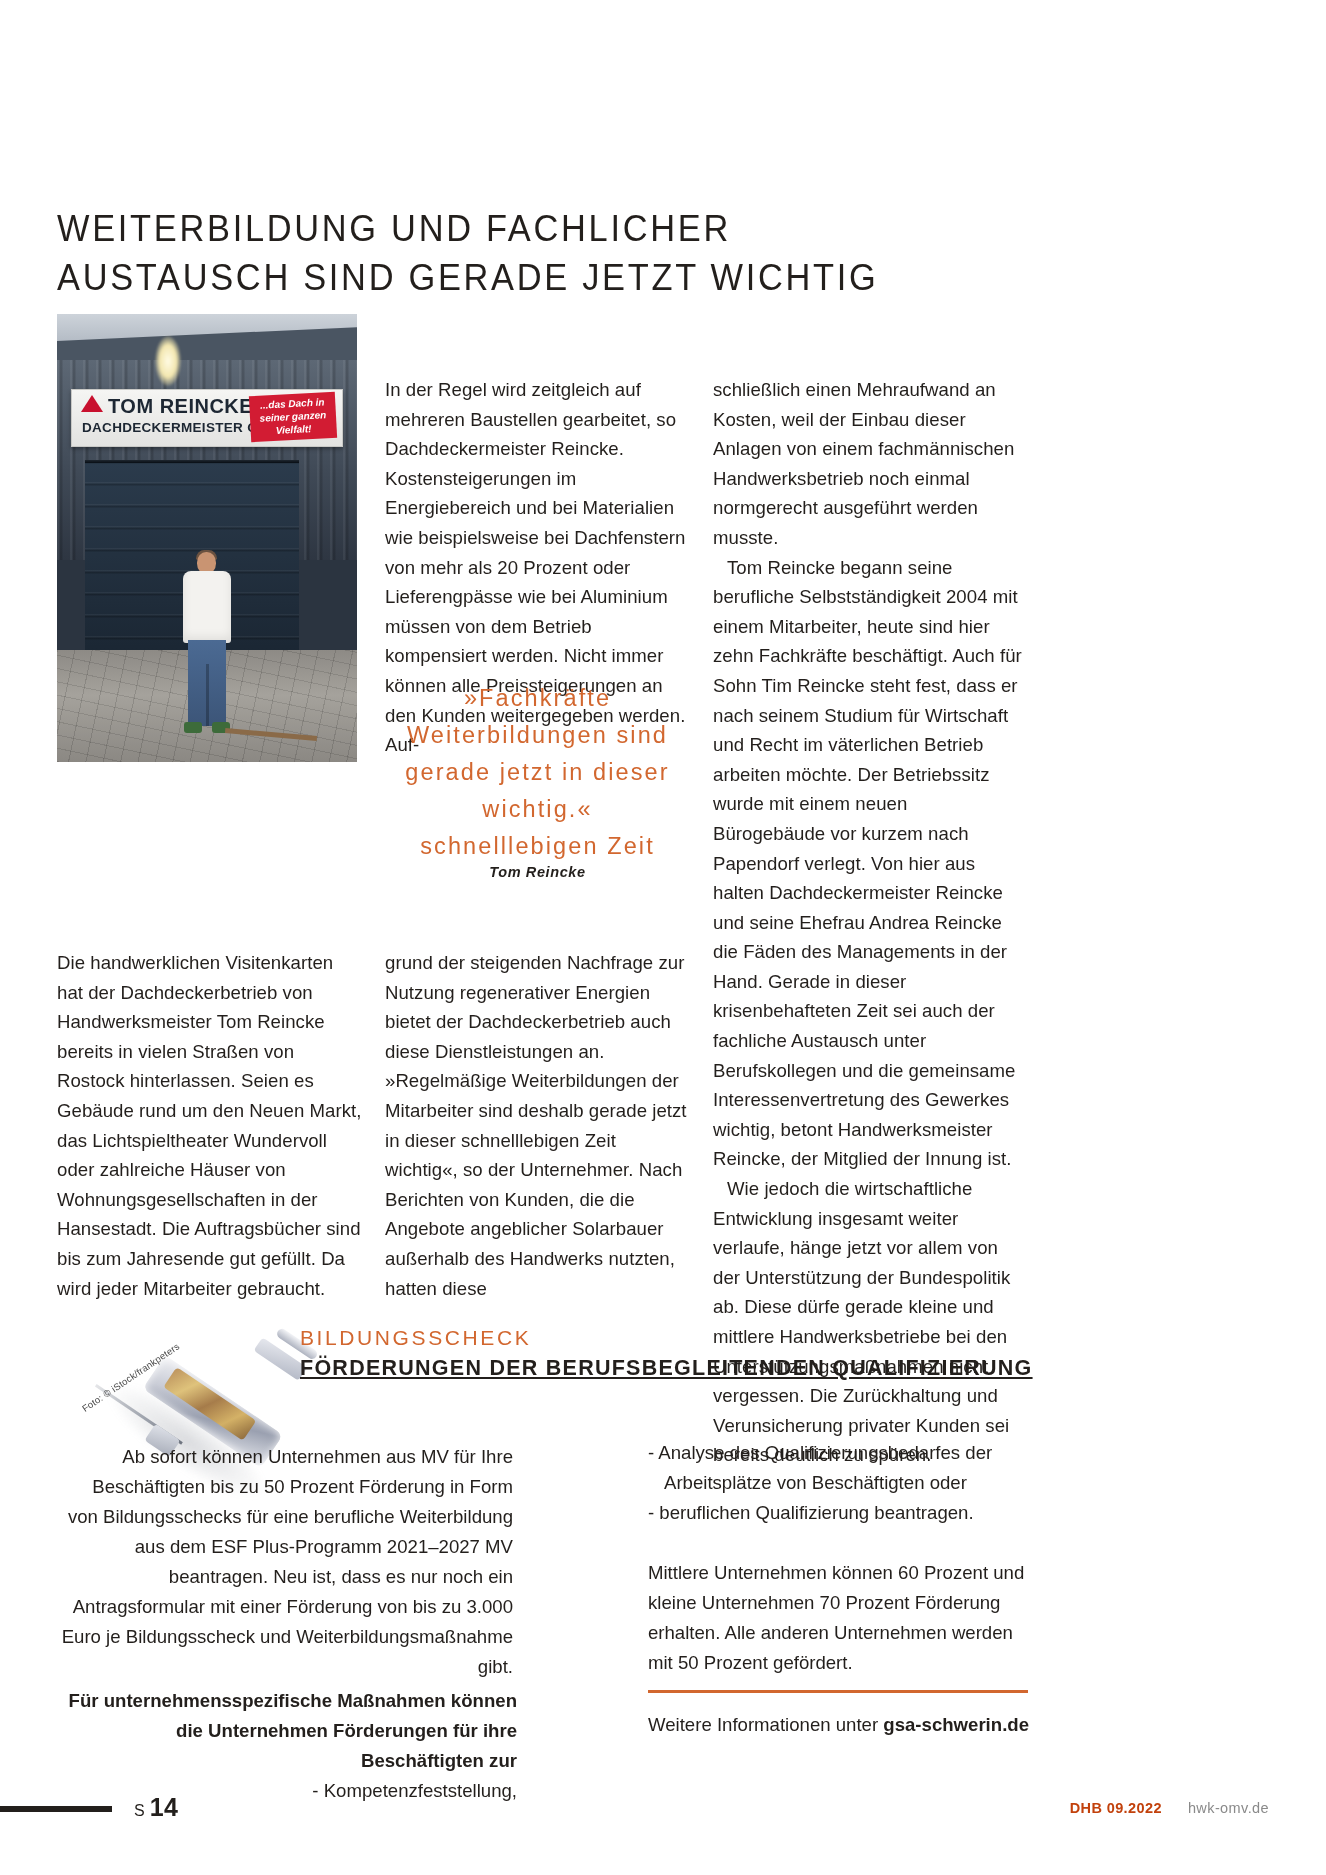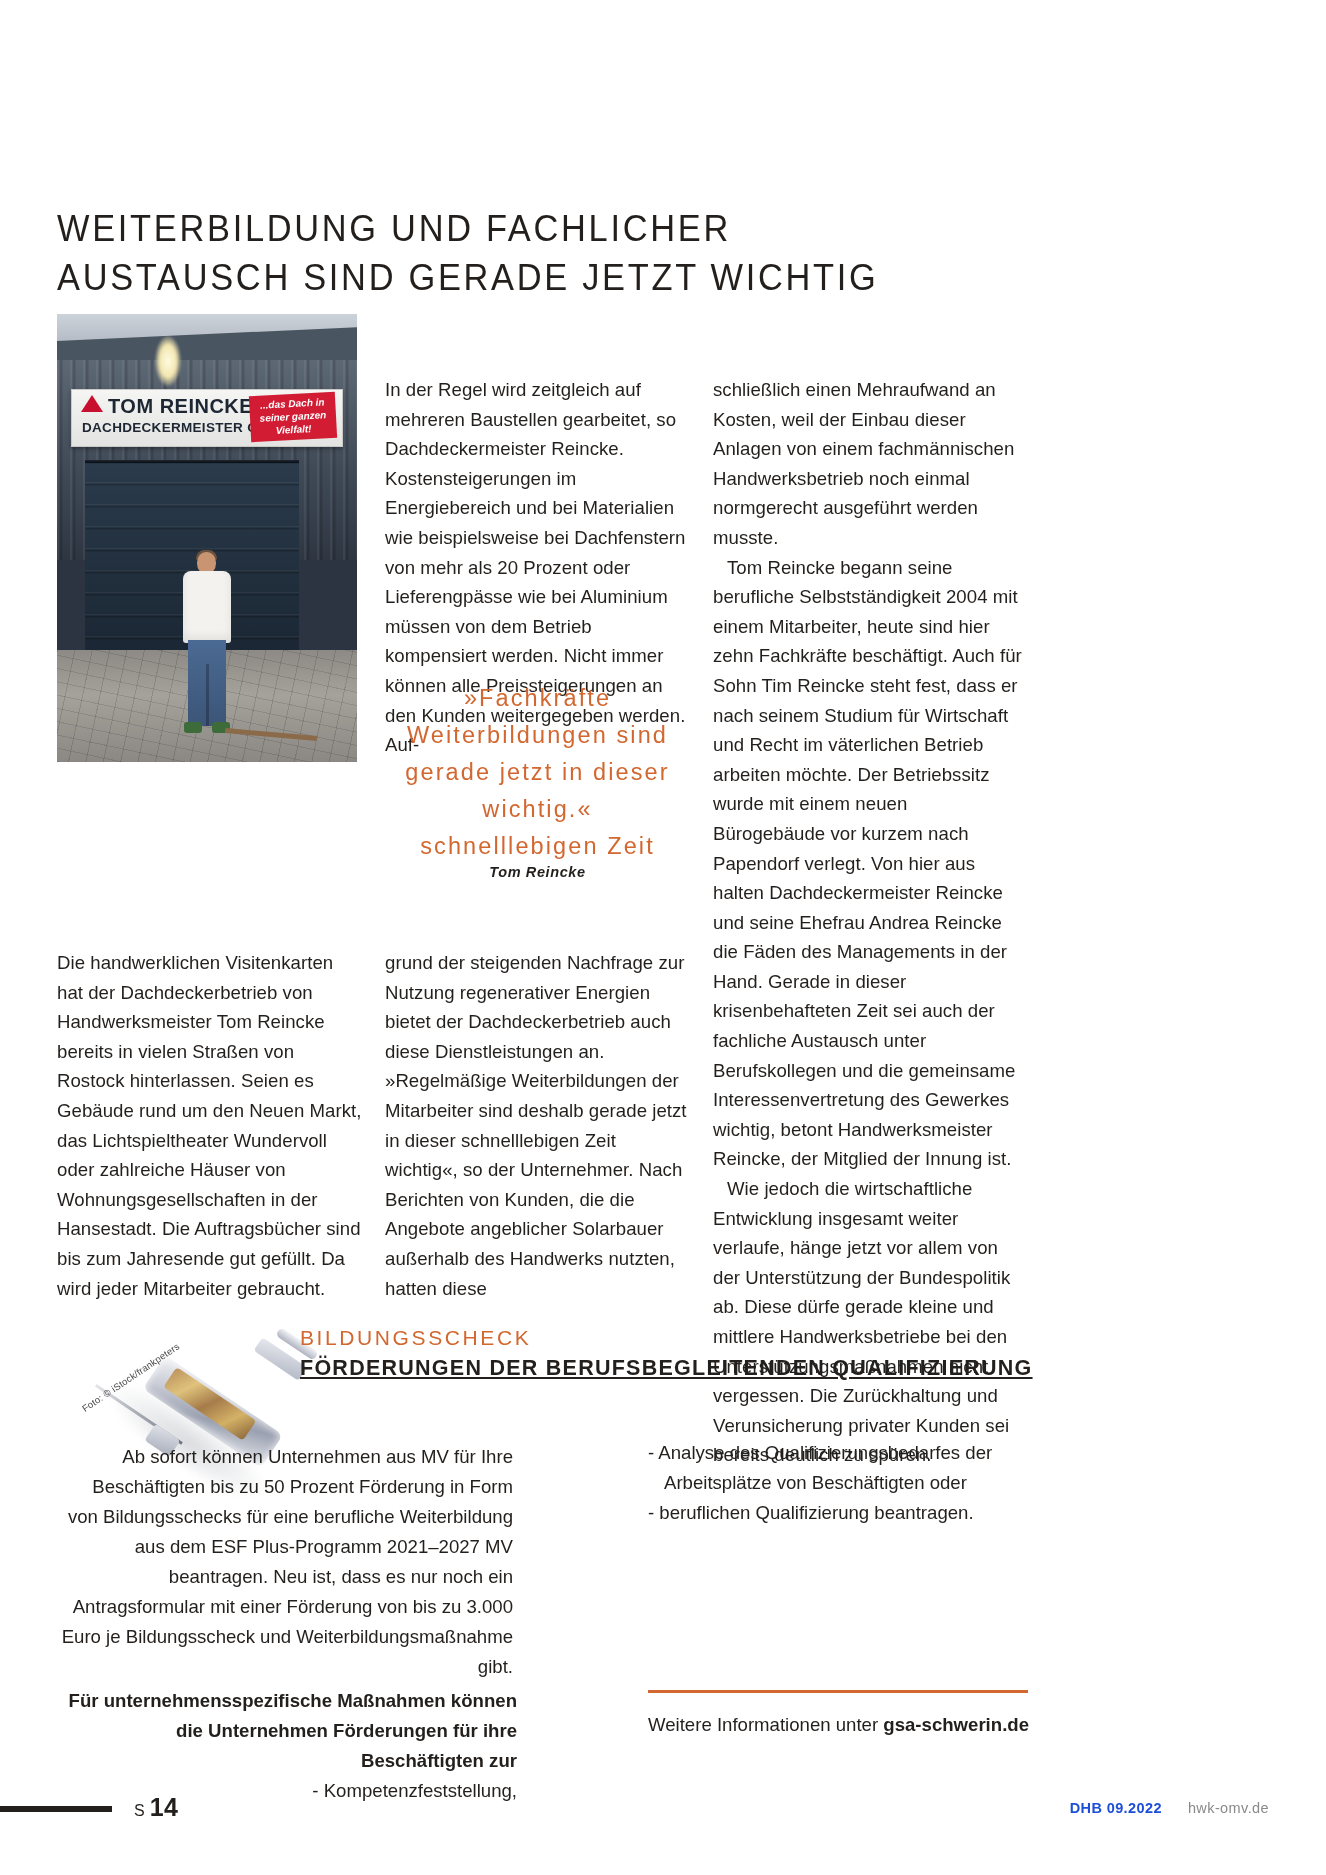--- a/index.html
+++ b/index.html
@@ -459,21 +459,21 @@
   }
   .footer-right {
     position: absolute;
     right: 57px;
     top: 1800px;
     font-family: "Liberation Sans Narrow", "Liberation Sans", sans-serif;
     font-size: 14.5px;
     letter-spacing: 0.4px;
     white-space: nowrap;
   }
-  .footer-right .issue { font-weight: 700; color: #1d4ed8; }
+  .footer-right .issue { font-weight: 700; color: #c2410c; }
   .footer-right .site  { color: #8a8a8a; margin-left: 26px; }
 </style>
 </head>
 <body>
 
 <div class="page">
 
   <div class="headline">
     <span class="hl-line">WEITERBILDUNG UND FACHLICHER</span>
     <span class="hl-line">AUSTAUSCH SIND GERADE JETZT WICHTIG</span>
@@ -549,20 +549,21 @@
     <div class="shaped"></div>
     <p class="flow" style="margin:4px">Ab sofort können Unternehmen aus MV für Ihre Beschäftigten bis zu 50 Prozent Förderung in Form von Bildungsschecks für eine berufliche Weiterbildung aus dem ESF Plus-Programm 2021–2027 MV beantragen. Neu ist, dass es nur noch ein Antragsformular mit einer Förderung von bis zu 3.000 Euro je Bildungsscheck und Weiterbildungsmaßnahme gibt.</p>
     <p class="bold-block" style="margin:0">Für unternehmensspezifische Maßnahmen können die Unternehmen Förderungen für ihre Beschäftigten zur</p>
     <p class="bullets" style="margin:0">- Kompetenzfeststellung,</p>
   </div>
 
   <div id="bs-right">
     <p class="bullet" style="margin:0">- Analyse des Qualifizierungsbedarfes der Arbeitsplätze von Beschäftigten oder</p>
     <p class="bullet" style="margin:0">- beruflichen Qualifizierung beantragen.</p>
     <div class="gap"></div>
+    <p style="margin:0">Mittlere Unternehmen können 60 Prozent und kleine Unternehmen 70 Prozent Förderung erhalten. Alle anderen Unternehmen werden mit 50 Prozent gefördert.</p>
   </div>
 
   <div class="rule-orange"></div>
   <div class="more-info">
     <span>Weitere Informationen unter </span><b>gsa-schwerin.de</b>
   </div>
 
   <div class="edge-marker"></div>
   <div class="footer-left">
     <span>S</span><span class="pg">14</span>

